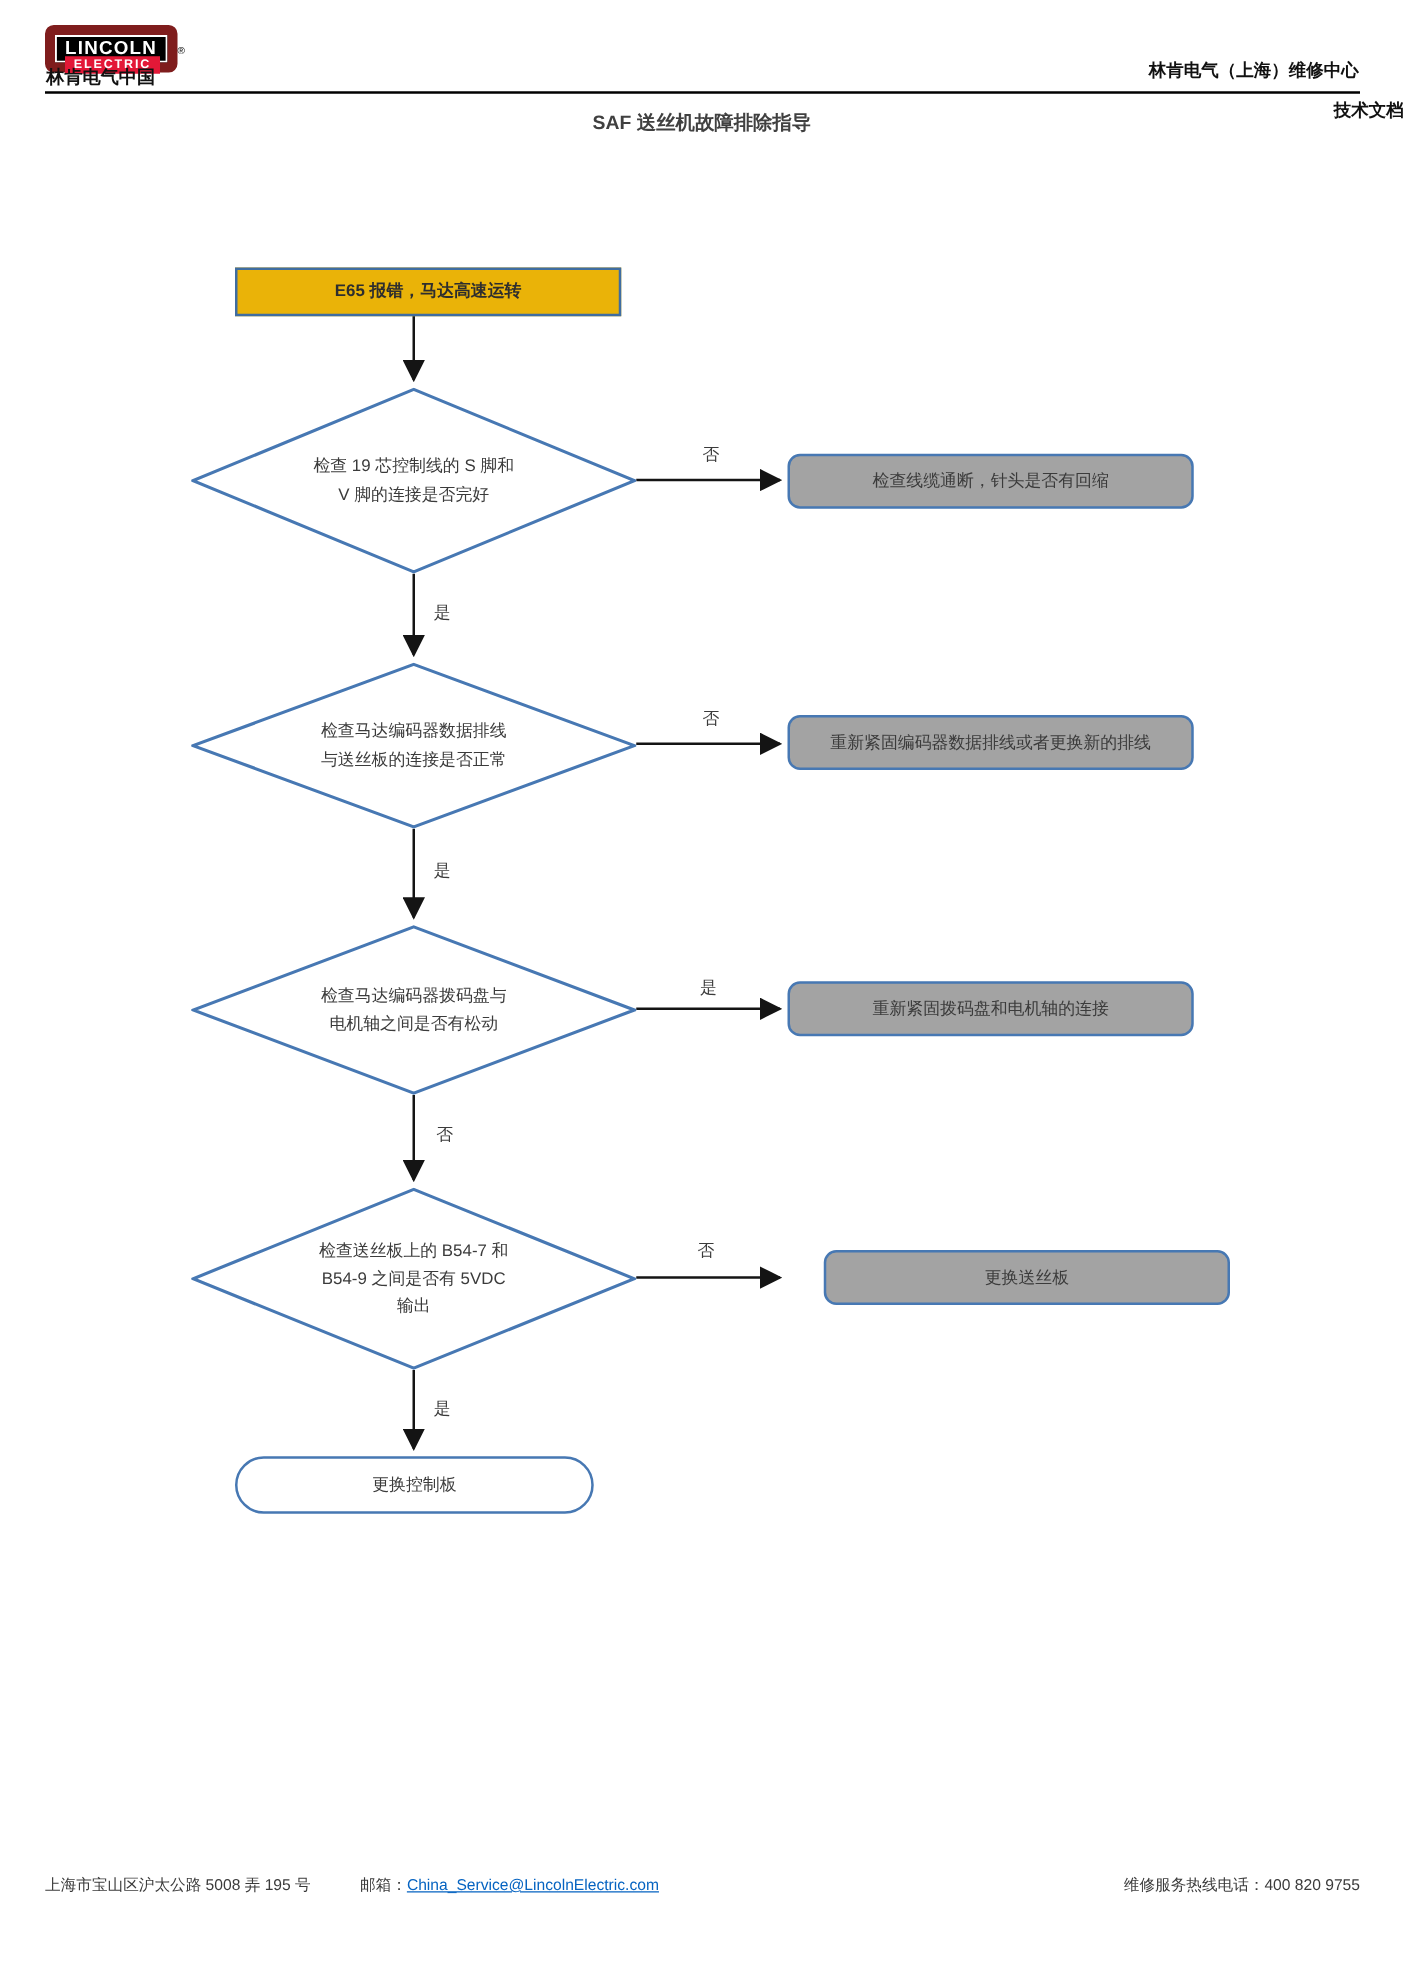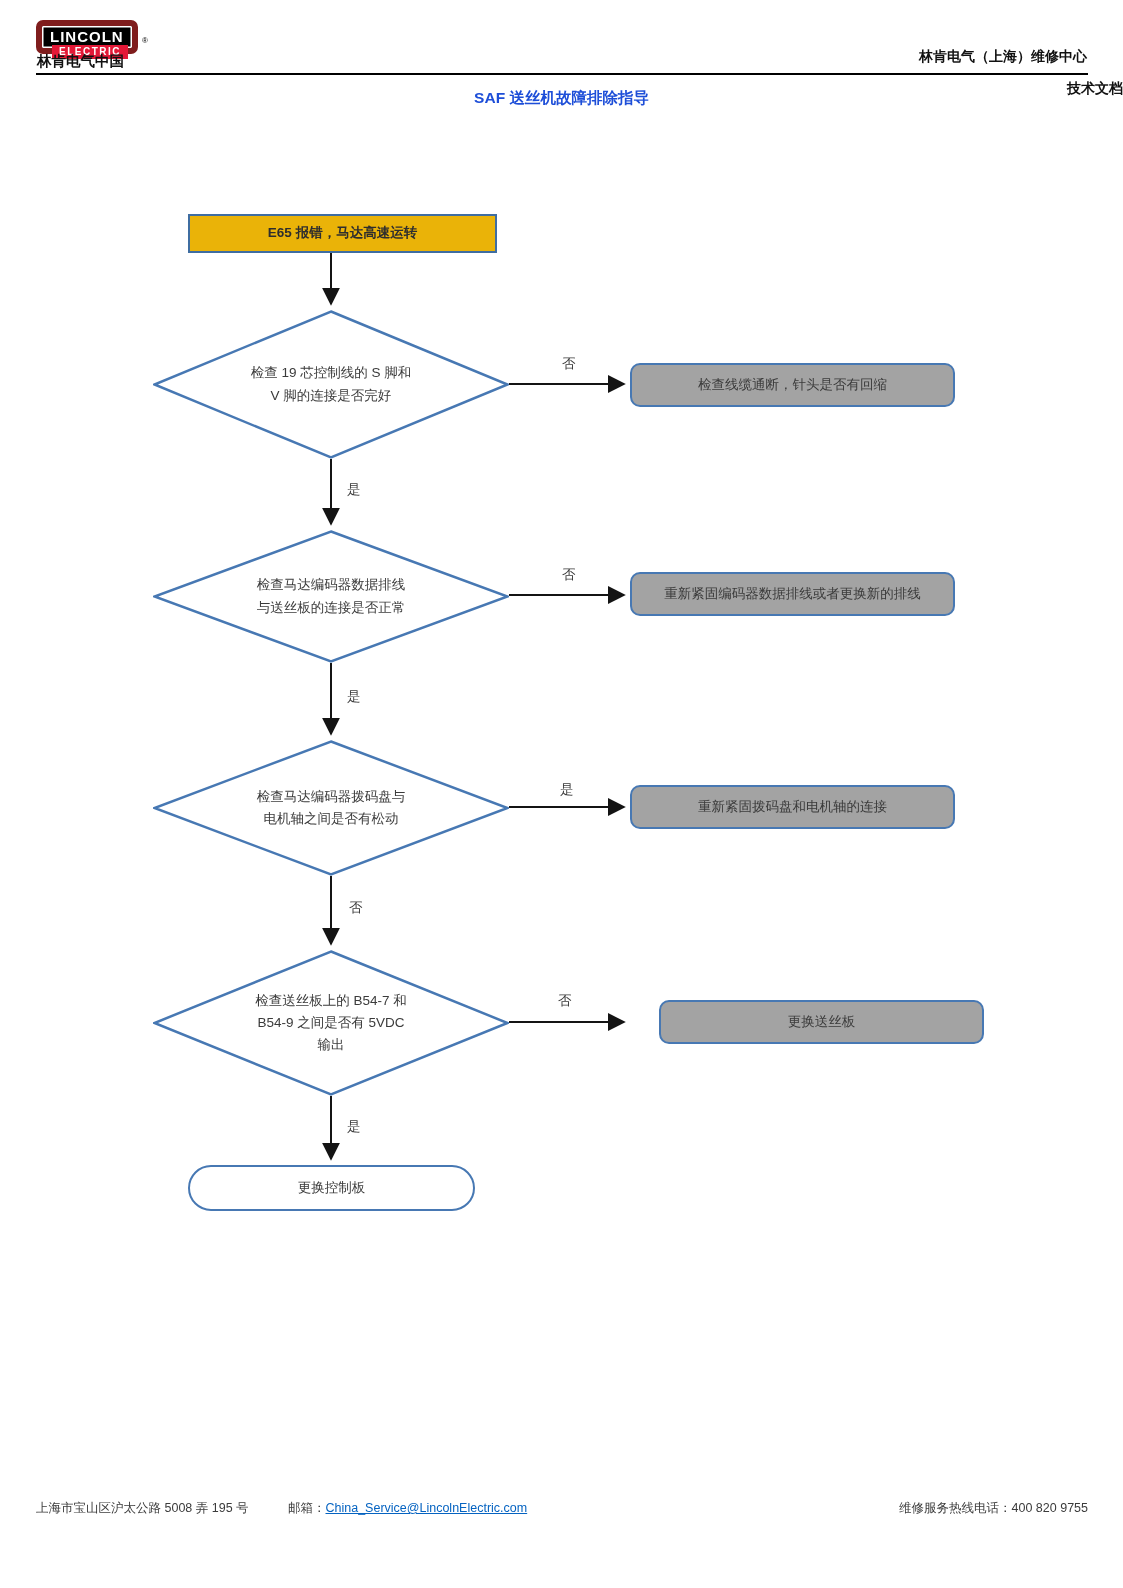--- a/index.html
+++ b/index.html
@@ -5,33 +5,33 @@
   :root{
     --accent:#4778b3; --link:#0563c1; --logored:#e31837;
     --text:#3b3b3b; --arrow:#141414;
   }
   *{margin:0;padding:0;box-sizing:border-box;}
   body{background:#ffffff;font-family:"Liberation Sans","DejaVu Sans",sans-serif;}
   .page{position:relative;width:1123px;height:1588px;background:#fff;margin:0 auto;overflow:hidden;}
 
   
   .logo{position:absolute;left:36px;top:20px;}
-  .logo-black{display:inline-block;background:#000;color:#fff;border:6px solid #7f1d1d;
+  .logo-black{display:inline-block;background:#000;color:#fff;border:8px solid #7f1d1d;
     border-radius:7px;padding:2px 8px 3px 8px;font-weight:bold;font-size:15px;letter-spacing:1px;
     box-shadow:inset 0 0 0 1.5px #fff;}
   .logo-reg{position:absolute;left:106px;top:16px;font-size:8px;color:#000;}
   .logo-red{position:absolute;left:16px;top:25px;background:var(--logored);color:#fff;
     font-weight:bold;font-size:10px;letter-spacing:1.5px;padding:1px 7px 2px 7px;}
   .company{position:absolute;left:37px;top:52px;font-weight:bold;font-size:14.5px;color:#111;}
   .doc-type{position:absolute;left:0;top:48px;width:100%;text-align:right;font-weight:bold;font-size:14px;color:#111;margin-top:32px;}
   .center-name{position:absolute;right:36px;top:48px;font-weight:bold;font-size:14px;color:#111;}
   .rule{position:absolute;left:36px;top:73px;width:1052px;border-bottom:2.5px solid #000;}
 
   
-  .title1{position:absolute;left:0;top:88px;width:100%;text-align:center;font-weight:bold;font-size:15.5px;color:#1d4ed8;}
+  .title1{position:absolute;left:0;top:88px;width:100%;text-align:center;font-weight:bold;font-size:15.5px;color:#404040;}
   .title2{position:absolute;left:0;top:113px;width:100%;text-align:center;font-weight:bold;font-size:15.5px;color:#0d0d0d;}
 
   
   .connectors{position:absolute;left:0;top:0;z-index:0;}
   .cline{stroke:var(--arrow);stroke-width:2px;}
   .shape{position:absolute;z-index:1;display:flex;align-items:center;justify-content:center;
     text-align:center;color:var(--text);font-size:13.5px;line-height:1.65;}
   .startbox{left:188px;top:214px;width:309px;height:39px;background:#eab308;
     border:2.5px solid #3f6da1;font-weight:bold;color:#2e2e2e;}
   .pbox{background:#a3a3a3;border:2.5px solid var(--accent);border-radius:10px;}

